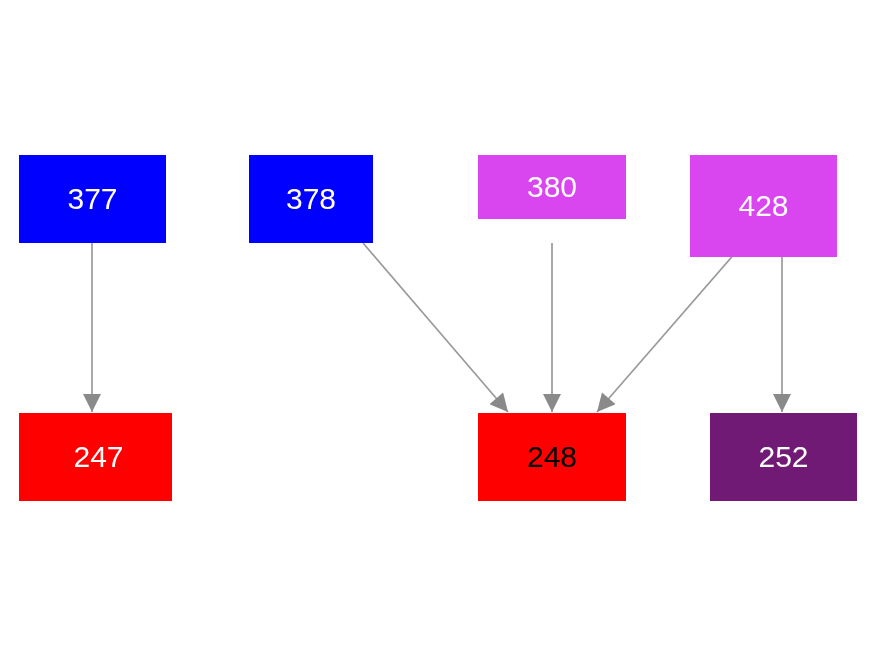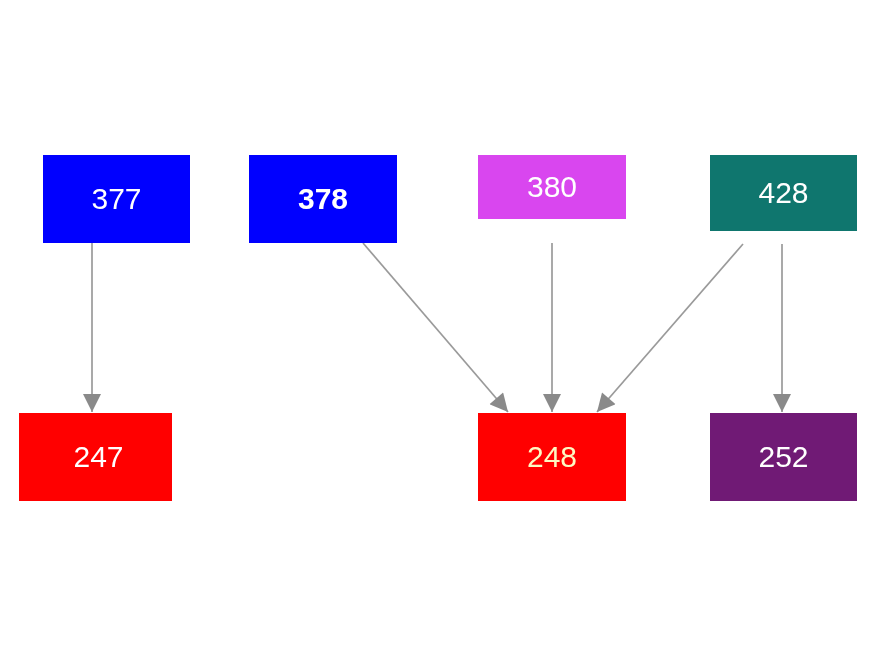--- a/index.html
+++ b/index.html
@@ -64,36 +64,36 @@
     <g id="edge-group">
         <line x1="92" y1="243" x2="92" y2="412" stroke="#9a9a9a" stroke-width="1.7" marker-end="url(#arrowhead)"></line>
         <line x1="363" y1="243" x2="508" y2="412" stroke="#9a9a9a" stroke-width="1.7" marker-end="url(#arrowhead)"></line>
         <line x1="552" y1="243" x2="552" y2="412" stroke="#9a9a9a" stroke-width="1.7" marker-end="url(#arrowhead)"></line>
         <line x1="743" y1="244" x2="597" y2="412" stroke="#9a9a9a" stroke-width="1.7" marker-end="url(#arrowhead)"></line>
         <line x1="782" y1="244" x2="782" y2="412" stroke="#9a9a9a" stroke-width="1.7" marker-end="url(#arrowhead)"></line>
       </g>
   </svg>
 
   <div id="node-layer" class="node-layer">
-      <div class="node blue" style="left: 19px; top: 155px; width: 147px; height: 88px; background: rgb(0, 0, 255); color: rgb(255, 255, 255); margin-left: 24px;">
+      <div class="node blue" style="left: 19px; top: 155px; width: 147px; height: 88px; background: rgb(0, 0, 255); color: rgb(255, 255, 255);">
         <span class="node-label">377</span>
       </div>
-      <div class="node blue" style="left: 249px; top: 155px; width: 148px; height: 88px; background: rgb(0, 0, 255); color: rgb(255, 255, 255); font-weight: bold;">
+      <div class="node blue" style="left: 249px; top: 155px; width: 124px; height: 88px; background: rgb(0, 0, 255); color: rgb(255, 255, 255);">
         <span class="node-label">378</span>
       </div>
       <div class="node blue" style="left: 478px; top: 155px; width: 148px; height: 64px; background: #d946ef; color: rgb(255, 255, 255);">
         <span class="node-label">380</span>
       </div>
-      <div class="node blue" style="left: 710px; top: 155px; width: 147px; height: 76px; background: #0f766e; color: rgb(255, 255, 255);">
+      <div class="node blue" style="left: 690px; top: 155px; width: 147px; height: 102px; background: #d946ef; color: rgb(255, 255, 255);">
         <span class="node-label">428</span>
       </div>
       <div class="node red" style="left: 19px; top: 413px; width: 147px; height: 88px; background: rgb(255, 0, 0); color: rgb(255, 255, 255); padding-left: 6px;">
         <span class="node-label">247</span>
       </div>
-      <div class="node red" style="left: 478px; top: 413px; width: 148px; height: 88px; background: rgb(255, 0, 0); color: #fef9c3;">
+      <div class="node red" style="left: 478px; top: 413px; width: 148px; height: 88px; background: rgb(255, 0, 0); color: #000000;">
         <span class="node-label">248</span>
       </div>
       <div class="node red" style="left: 710px; top: 413px; width: 147px; height: 88px; background: #701a75; color: rgb(255, 255, 255);">
         <span class="node-label">252</span>
       </div>
     </div>
 
 </div>
 
 </body></html>

